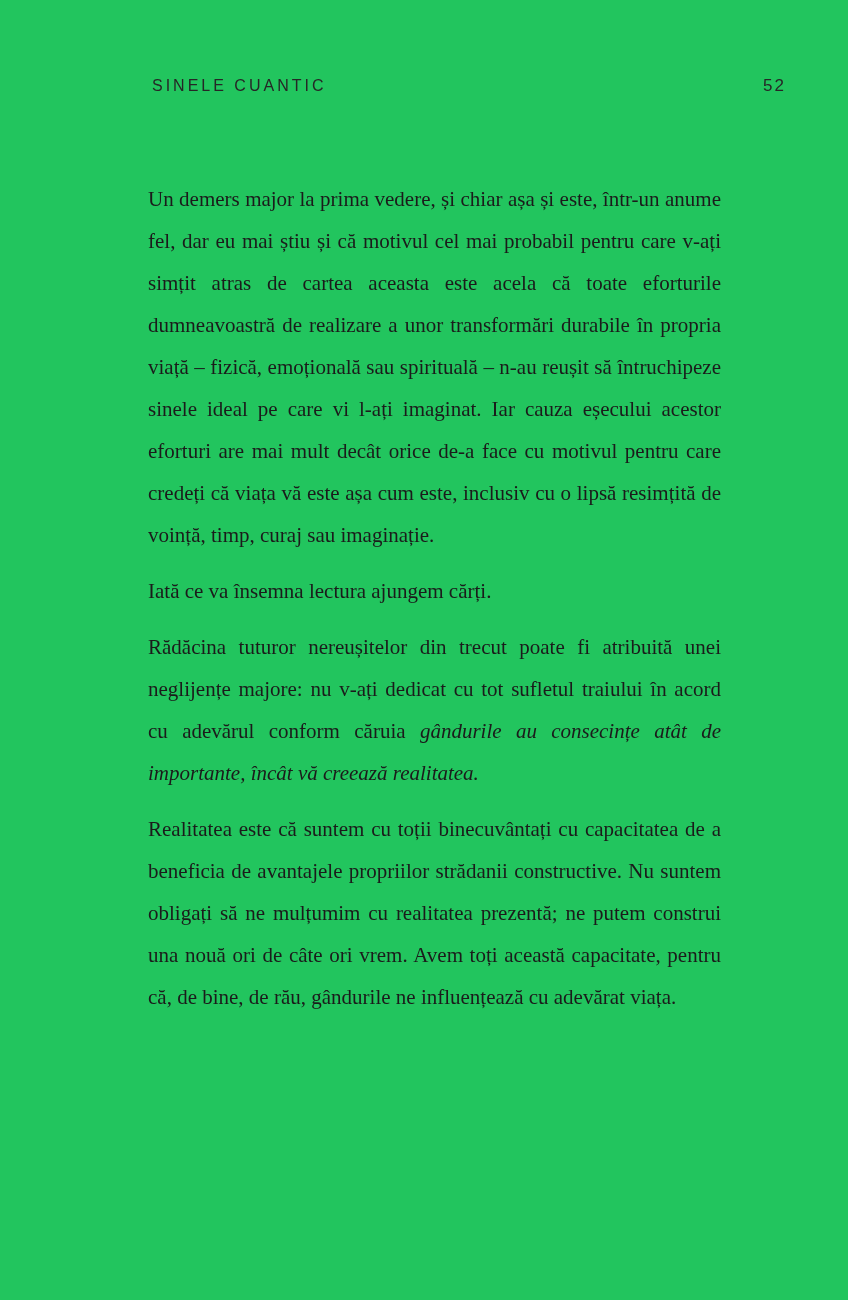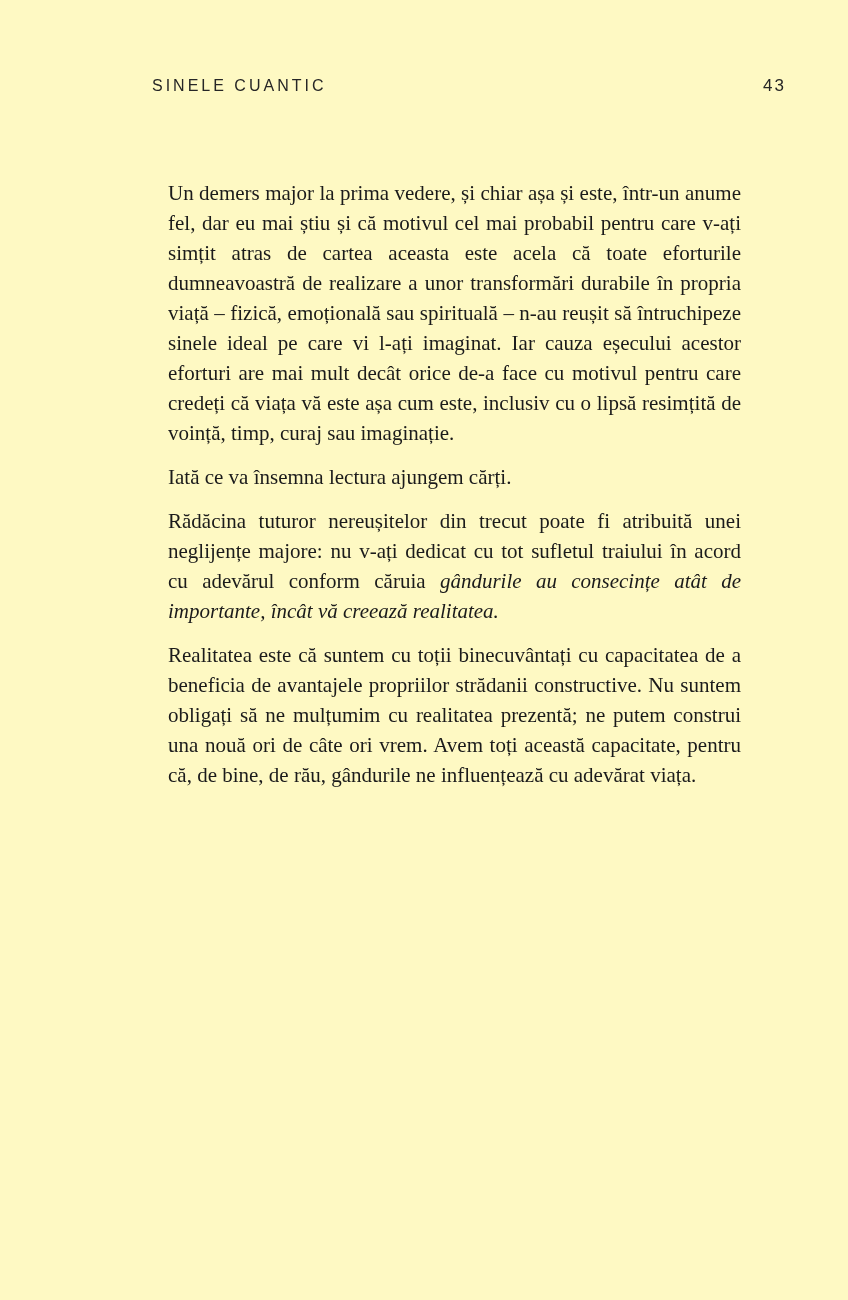--- a/index.html
+++ b/index.html
@@ -4,21 +4,21 @@
 <style>
   html, body {
     margin: 0;
     padding: 0;
     background: #ffffff;
   }
   .page {
     position: relative;
     width: 848px;
     height: 1300px;
-    background: #fef9c3;
+    background: #22c55e;
     overflow: hidden;
     color: #1c1c1c;
   }
   .running-head {
     position: absolute;
     top: 76px;
     left: 152px;
     right: 62px;
     display: flex;
     justify-content: space-between;
@@ -32,25 +32,25 @@
     color: #262626;
   }
   .running-head .folio {
     font-size: 17px;
     letter-spacing: 2px;
     color: #262626;
   }
   .body-text {
     position: absolute;
     top: 178px;
-    left: 168px;
+    left: 148px;
     width: 573px;
     font-family: "Liberation Serif", "DejaVu Serif", serif;
     font-size: 21px;
-    line-height: 30px;
+    line-height: 42px;
     color: #1b1b1b;
   }
   .body-text p {
     margin: 0 0 14px 0;
     text-align: justify;
     text-justify: inter-word;
   }
   .body-text p:last-child {
     margin-bottom: 0;
   }
@@ -58,21 +58,21 @@
     font-style: italic;
   }
 </style>
 </head>
 <body>
 
 <div class="page">
 
   <div class="running-head">
     <span class="title">SINELE CUANTIC</span>
-    <span class="folio">43</span>
+    <span class="folio">52</span>
   </div>
 
   <div class="body-text">
     <p>
       <span>Un demers major la prima vedere, și chiar așa și este, într-un anume fel, dar eu mai știu și că motivul cel mai probabil pentru care v-ați simțit atras de cartea aceasta este acela că toate eforturile dumneavoastră de realizare a unor transformări durabile în propria viață – fizică, emoțională sau spirituală – n-au reușit să întruchipeze sinele ideal pe care vi l-ați imaginat. Iar cauza eșecului acestor eforturi are mai mult decât orice de-a face cu motivul pentru care credeți că viața vă este așa cum este, inclusiv cu o lipsă resimțită de voință, timp, curaj sau imaginație.</span>
     </p>
     <p>
       <span>Iată ce va însemna lectura ajungem cărți.</span>
     </p>
     <p>

